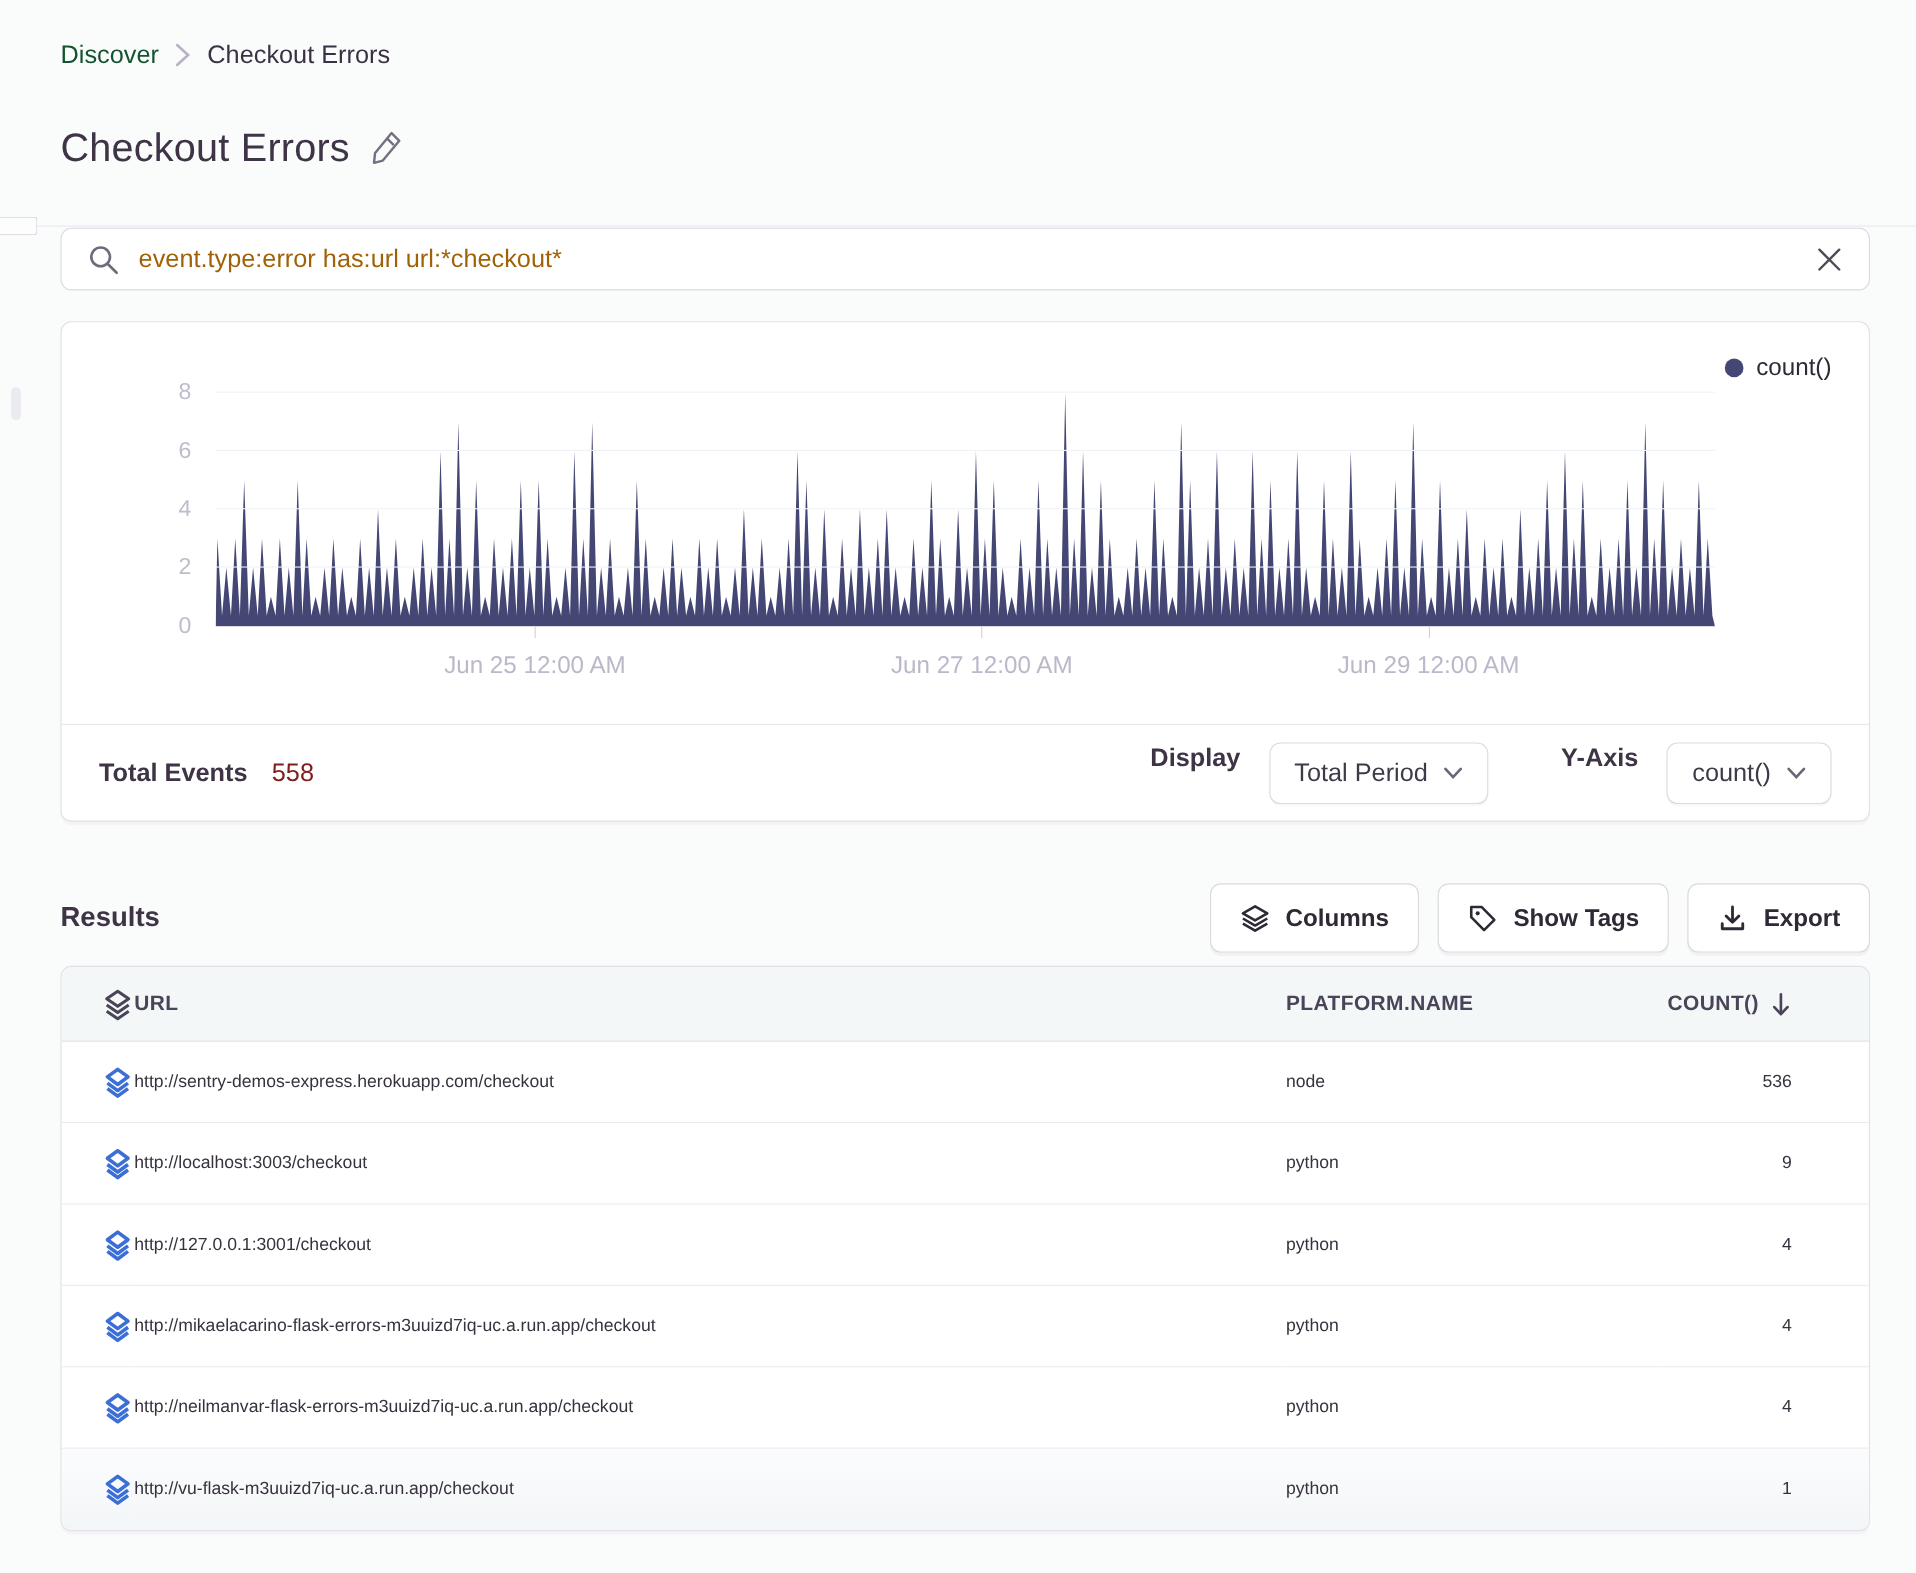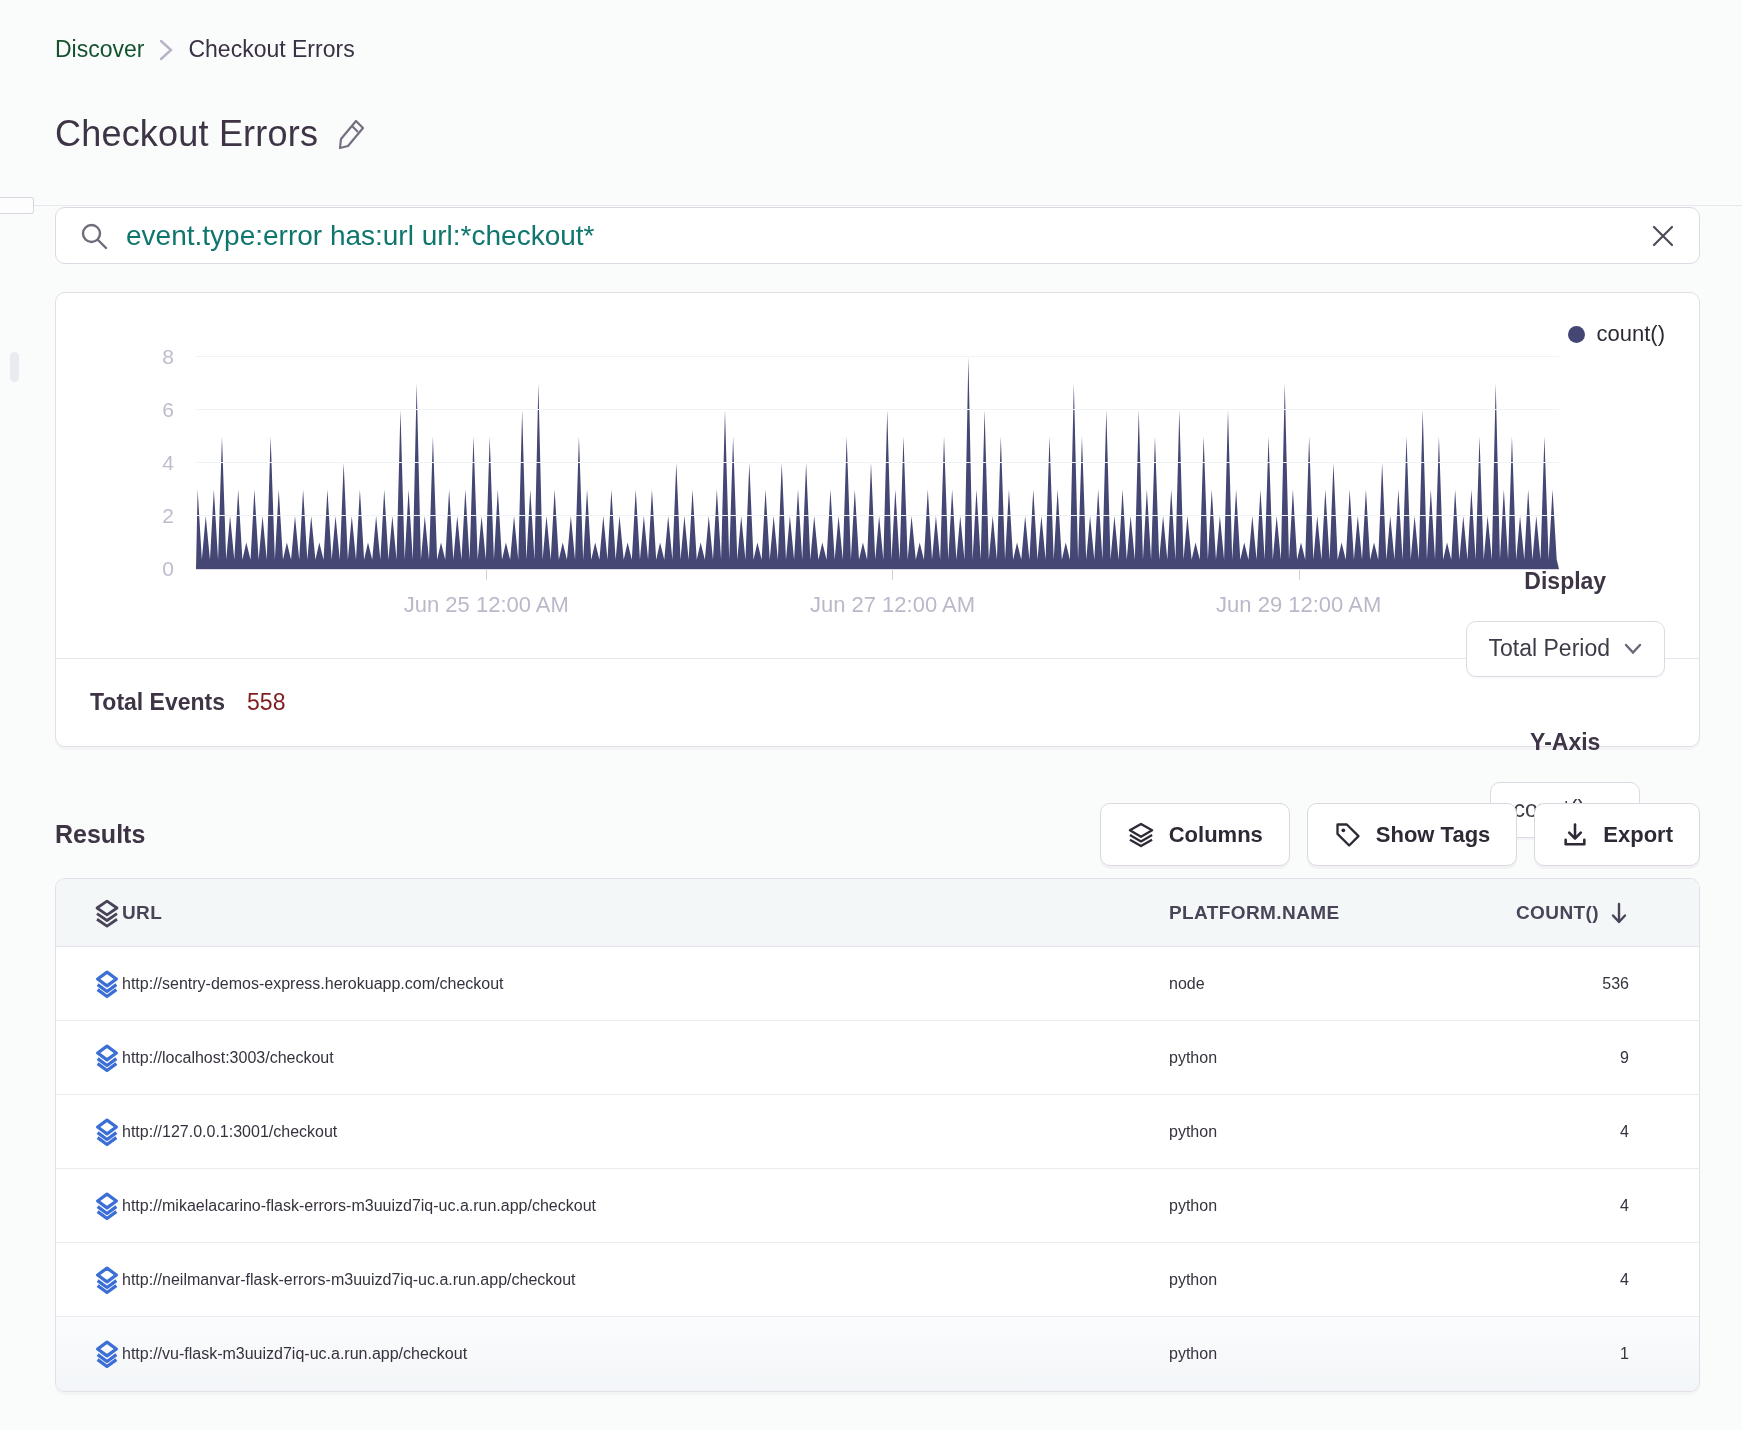--- a/index.html
+++ b/index.html
@@ -38,21 +38,21 @@
     background:#fdfdfe; border:1px solid #d9d5e0; border-left:none; border-radius:0 3px 3px 0;
   }
   .side-handle { position:absolute; left:10px; top:352px; width:9px; height:30px; background:#eceaf1; border-radius:5px; }
 
   
   .searchbar {
     margin-top:40px; height:57px; background:#fff; border:1px solid #dcd9e2; border-radius:10px;
     display:flex; align-items:center; padding:0 24px; gap:18px;
   }
   .searchbar input {
-    flex:1; border:none; outline:none; font-size:28px; color:#0f766e;
+    flex:1; border:none; outline:none; font-size:23px; color:#a16207;
     font-family:"Liberation Sans", sans-serif; background:transparent;
   }
   .icon-btn { background:none; border:none; cursor:pointer; display:flex; align-items:center; }
 
   
   .panel { background:#fff; border:1px solid #e2dfe8; border-radius:10px; box-shadow:0 3px 0 rgba(52,30,82,0.03); }
   .chart-panel { margin-top:28px; }
   .legend-row { display:flex; justify-content:flex-end; align-items:center; gap:12px; padding:26px 34px 0 0; height:56px; }
   .legend-dot { width:17px; height:17px; border-radius:50%; }
   .legend-label { font-size:22px; color:#2f2936; }
@@ -65,21 +65,21 @@
   .x-tick { position:absolute; top:0; width:1px; height:10px; background:#d3cfdb; }
   .x-label { position:absolute; top:22px; transform:translateX(-50%); font-size:22px; color:#bcb7c9; white-space:nowrap; }
 
   .chart-footer {
     margin-top:26px; border-top:1px solid #e7e4ec; height:88px;
     display:flex; align-items:center; justify-content:space-between; padding:0 34px;
   }
   .total-events { display:flex; align-items:baseline; gap:22px; font-size:23px; }
   .total-events .lbl { font-weight:bold; color:#3e3446; }
   .total-events .val { color:#7f1d1d; }
-  .footer-controls { display:flex; align-items:center; gap:26px;flex-direction:column; }
+  .footer-controls { display:flex; gap:26px; }
   .ctrl-label { font-size:23px; font-weight:bold; color:#3e3446; }
   .dropdown {
     height:56px; background:#fff; border:1px solid #ddd9e3; border-radius:10px;
     display:flex; align-items:center; gap:14px; padding:0 22px; font-size:23px; color:#3e3a47; cursor:pointer;
     box-shadow:0 2px 0 rgba(52,30,82,0.03);
   }
   .gap-lg { width:14px; }
 
   
   .results-row { display:flex; align-items:center; justify-content:space-between; margin-top:56px; }

